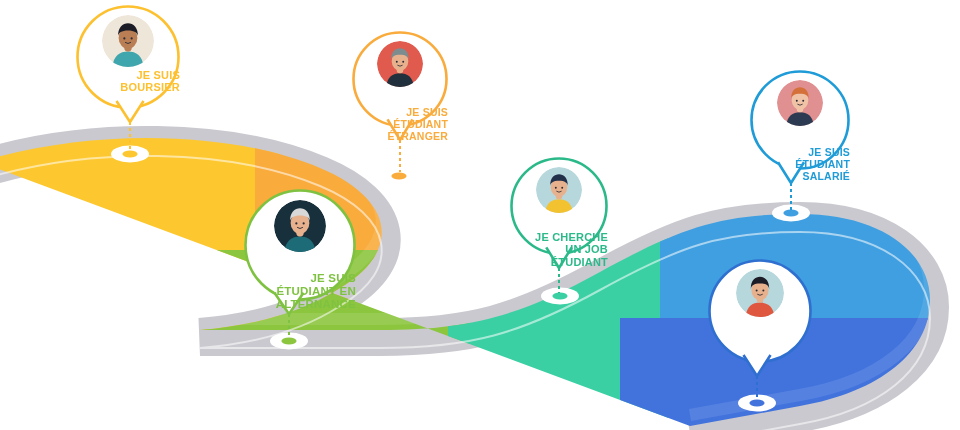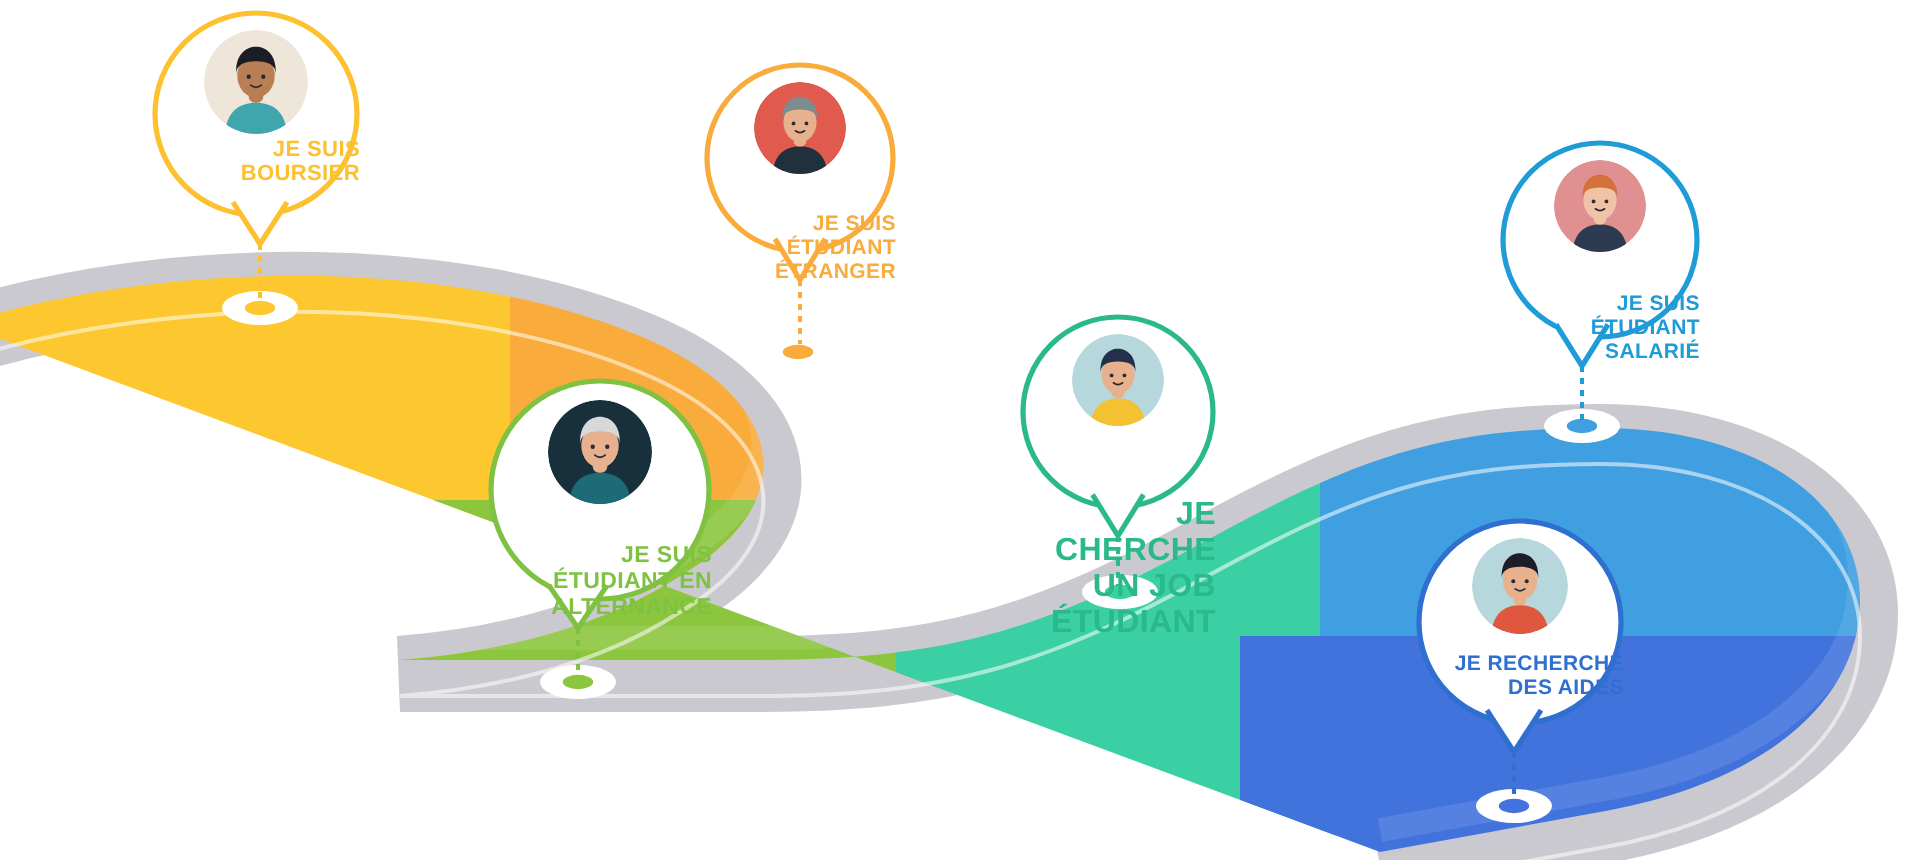--- a/index.html
+++ b/index.html
@@ -177,21 +177,21 @@
       <path d="M20,100 C22,78 34,70 50,70 C66,70 78,78 80,100 Z" fill="#f2c230"></path>
       <rect x="43" y="56" width="14" height="14" rx="6" fill="#e8b18e"></rect>
       <ellipse cx="50" cy="44" rx="18" ry="21" fill="#e8b18e"></ellipse>
       <path d="M31,42 C30,24 40,16 50,16 C60,16 70,24 69,42 C69,34 62,30 50,30 C38,30 31,34 31,42 Z" fill="#22304a"></path>
       <circle cx="43" cy="45" r="2.1" fill="#2b2b33"></circle>
       <circle cx="57" cy="45" r="2.1" fill="#2b2b33"></circle>
       <path d="M45,53 Q50,57 55,53" stroke="#2b2b33" stroke-width="1.8" fill="none" stroke-linecap="round"></path>
     </g>
   </svg>
         </div>
-        <div class="label" style="top: 92px; color: rgb(43, 185, 138); font-size: 16px;">
+        <div class="label" style="top: 74px; color: rgb(43, 185, 138); font-size: 11px;">
           <div>JE CHERCHE</div>
           <div>UN JOB</div>
           <div>ÉTUDIANT</div>
         </div>
       </div>
       <div class="pin" style="left: 750px; top: 70px; width: 100px; height: 100px;">
         <svg class="pinshape" width="100" height="100">
     <circle cx="50" cy="50" r="48.5" fill="#ffffff" stroke="#1f9cd8" stroke-width="2.6"></circle>
     <path d="M 28,92.25 L 41,113 L 54,92.25" fill="#ffffff" stroke="#1f9cd8" stroke-width="2.6" stroke-linejoin="round"></path>
     <path d="M 30,88.25 L 52,88.25" stroke="#ffffff" stroke-width="5"></path>
@@ -231,20 +231,16 @@
       <path d="M20,100 C22,78 34,70 50,70 C66,70 78,78 80,100 Z" fill="#e0573f"></path>
       <rect x="43" y="56" width="14" height="14" rx="6" fill="#e8b18e"></rect>
       <ellipse cx="50" cy="44" rx="18" ry="21" fill="#e8b18e"></ellipse>
       <path d="M31,42 C30,24 40,16 50,16 C60,16 70,24 69,42 C69,34 62,30 50,30 C38,30 31,34 31,42 Z" fill="#1d1d28"></path>
       <circle cx="43" cy="45" r="2.1" fill="#2b2b33"></circle>
       <circle cx="57" cy="45" r="2.1" fill="#2b2b33"></circle>
       <path d="M45,53 Q50,57 55,53" stroke="#2b2b33" stroke-width="1.8" fill="none" stroke-linecap="round"></path>
     </g>
   </svg>
         </div>
-        <div class="label" style="top: 68px; color: rgb(47, 111, 208); font-size: 10.5px;">
-          <div>JE RECHERCHE</div>
-          <div>DES AIDES</div>
-        </div>
       </div>
     </div>
 
 </div>
 
 </body></html>

